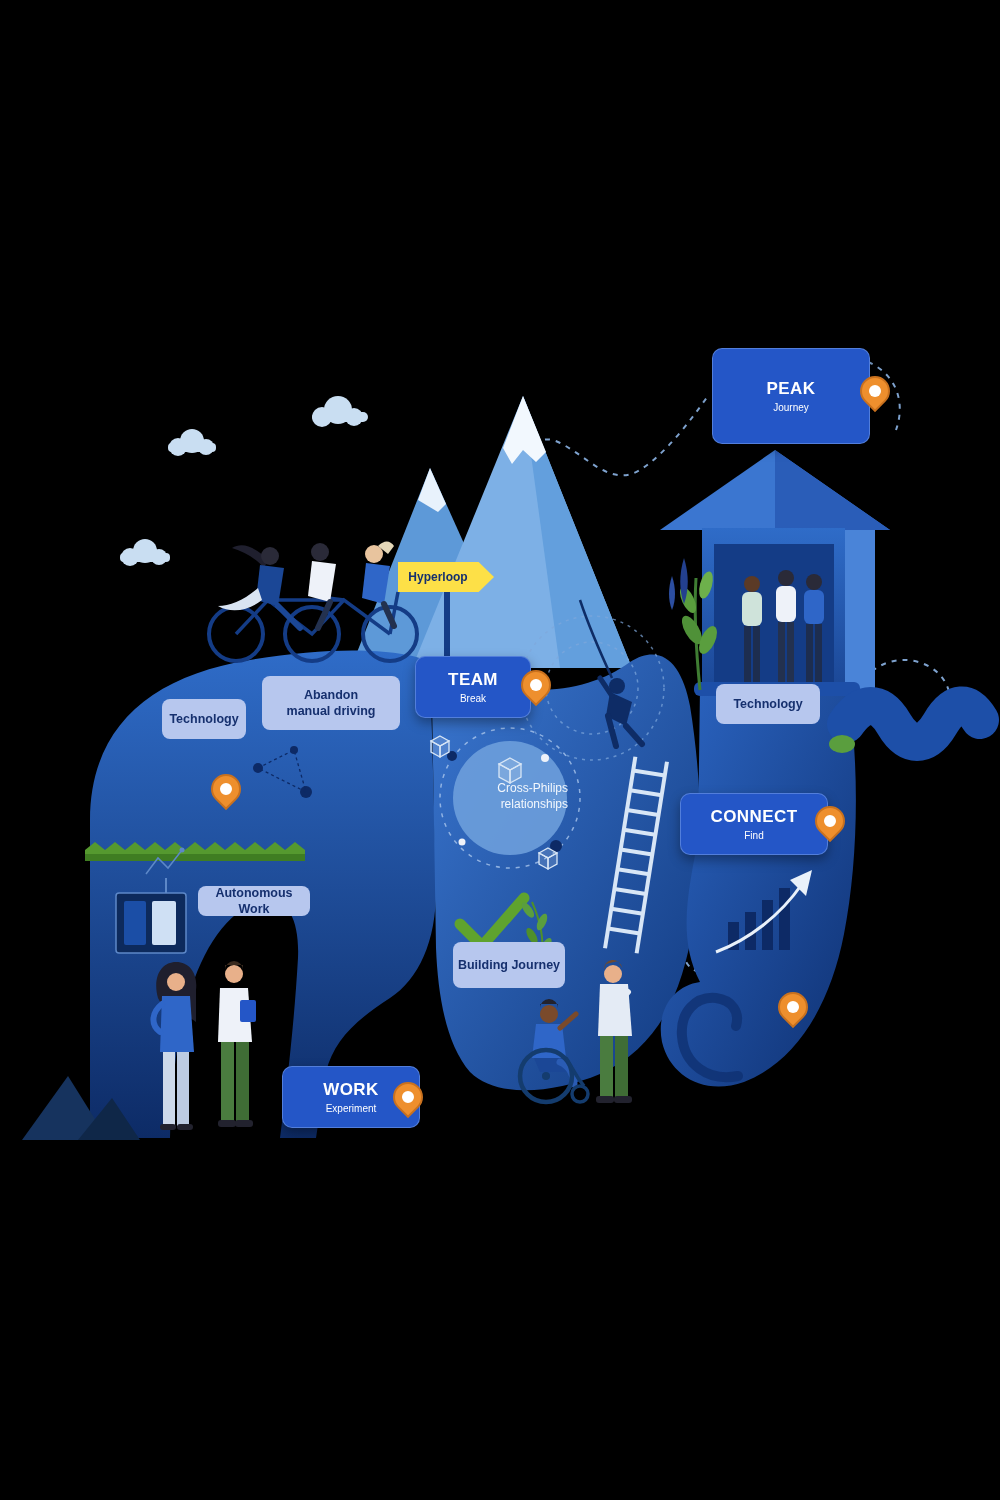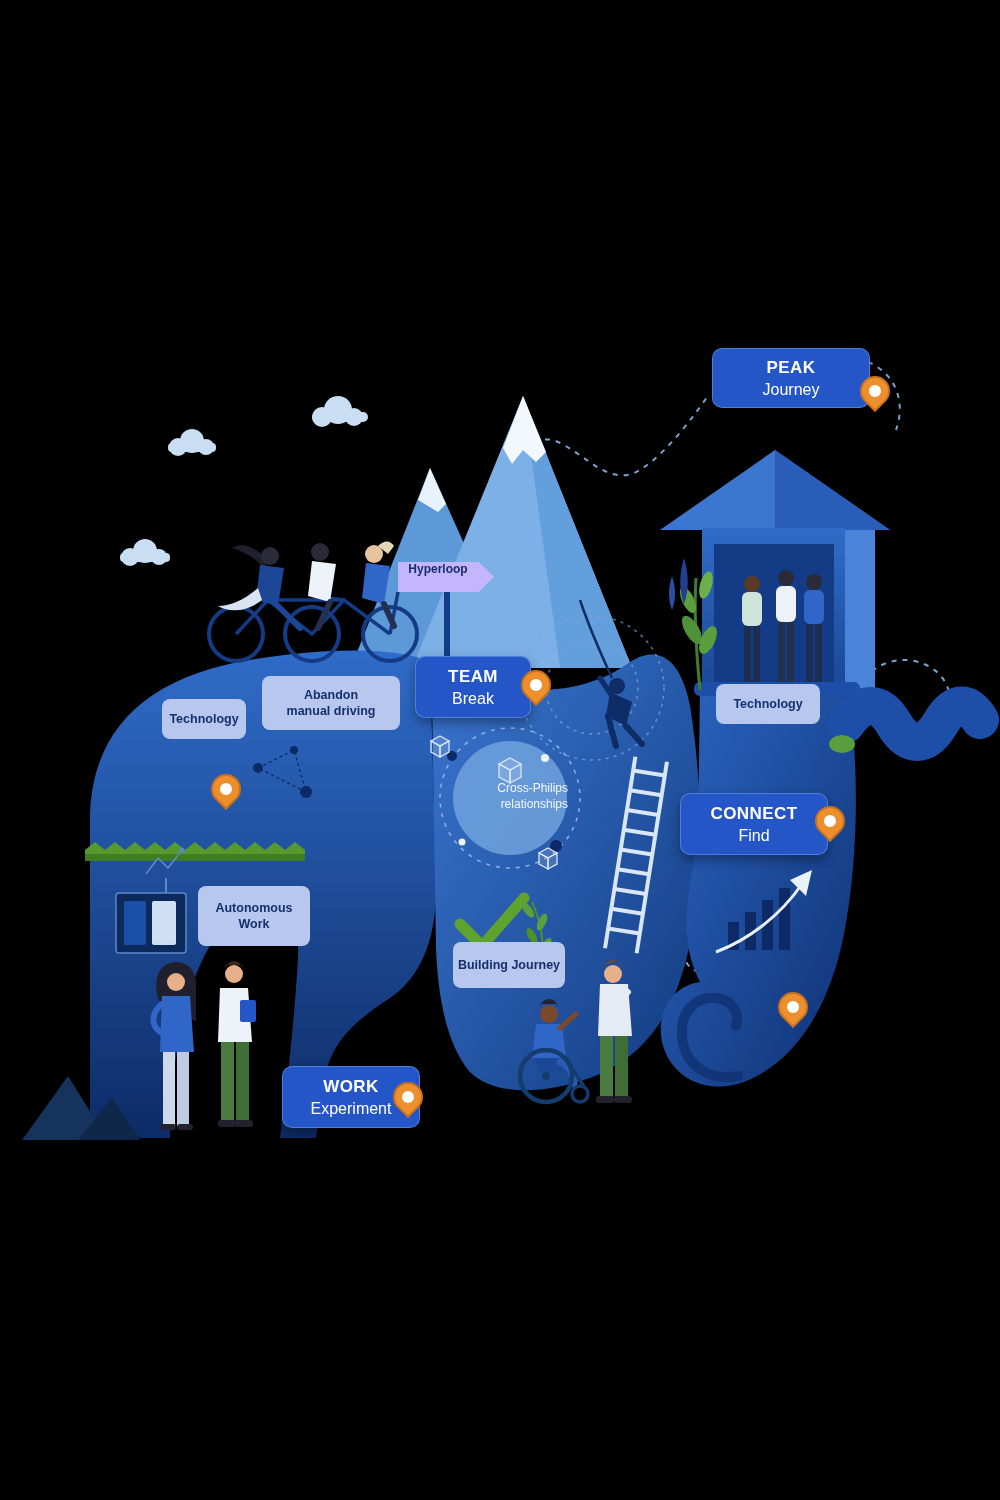--- a/index.html
+++ b/index.html
@@ -6,28 +6,28 @@
   html,body { background:#000; }
   body { font-family:"Liberation Sans", sans-serif; }
   .canvas { position:relative; width:1000px; height:1500px; background:#000; overflow:hidden; }
   .canvas > svg { position:absolute; left:0; top:0; }
 
   .card { position:absolute; background:#2456c7; border:1px solid rgba(120,160,235,.55);
           border-radius:10px; color:#fff; display:flex; flex-direction:column;
           align-items:center; justify-content:center; gap:3px; z-index:4;
           box-shadow:0 5px 12px rgba(0,0,0,.35); }
   .card-title { font-weight:bold; font-size:17px; letter-spacing:.4px; }
-  .card-sub   { font-size:16px; }
+  .card-sub   { font-size:10px; }
 
   .tag { position:absolute; background:#b7c7ee; border-radius:8px; color:#16306e;
          display:flex; flex-direction:column; align-items:center; justify-content:center;
          font-size:12.5px; font-weight:bold; line-height:1.3; text-align:center; z-index:4; }
 
-  .sign { position:absolute; background:#c4b5fd; color:#16306e; font-weight:bold; font-size:12px;
-          display:flex; justify-content:center; padding-right:16px; z-index:4;
+  .sign { position:absolute; background:#fde047; color:#16306e; font-weight:bold; font-size:12px;
+          display:flex; align-items:center; justify-content:center; padding-right:16px; z-index:4;
           clip-path:polygon(0 0,84% 0,100% 50%,84% 100%,0 100%); }
 
   .pin { position:absolute; width:30px; height:30px; background:#ee8f2d;
          border:2px solid #c9711e; border-radius:50% 50% 50% 0;
          transform:rotate(-45deg); z-index:6; }
   .pin::after { content:""; position:absolute; width:12px; height:12px; background:#fff;
                 border-radius:50%; top:50%; left:50%; transform:translate(-50%,-50%); }
 
   .circle-label { position:absolute; color:#f2f7fd; font-size:12px; line-height:1.35;
                   text-align:right; z-index:4; }
@@ -297,21 +297,21 @@
         <rect x="235" y="1120" width="18" height="7" rx="3" fill="#22222e"></rect>
     </g>
 
     <line x1="447" y1="592" x2="447" y2="662" stroke="#143c86" stroke-width="6"></line>
   </svg>
 
   <div class="sign" style="left:398px;top:562px;width:96px;height:30px">
     <span>Hyperloop</span>
   </div>
 
-  <div class="card" style="left:712px;top:348px;width:158px;height:60px">
+  <div class="card" style="left:712px;top:348px;width:158px;height:96px">
     <div class="card-title">PEAK</div>
     <div class="card-sub">Journey</div>
   </div>
   <div class="pin" style="left:860px;top:376px"></div>
 
   <div class="card" style="left:415px;top:656px;width:116px;height:62px">
     <div class="card-title">TEAM</div>
     <div class="card-sub">Break</div>
   </div>
   <div class="pin" style="left:521px;top:670px"></div>
@@ -335,21 +335,21 @@
     <div>Cross-Philips</div>
     <div>relationships</div>
   </div>
 
   <div class="card" style="left:680px;top:793px;width:148px;height:62px">
     <div class="card-title">CONNECT</div>
     <div class="card-sub">Find</div>
   </div>
   <div class="pin" style="left:815px;top:806px"></div>
 
-  <div class="tag" style="left:198px;top:886px;width:112px;height:60px">
+  <div class="tag" style="left:198px;top:886px;width:112px;height:30px">
     <span>Autonomous</span>
     <span>Work</span>
   </div>
 
   <div class="tag" style="left:453px;top:942px;width:112px;height:46px">
     <span>Building Journey</span>
   </div>
 
   <div class="pin" style="left:778px;top:992px"></div>
 

